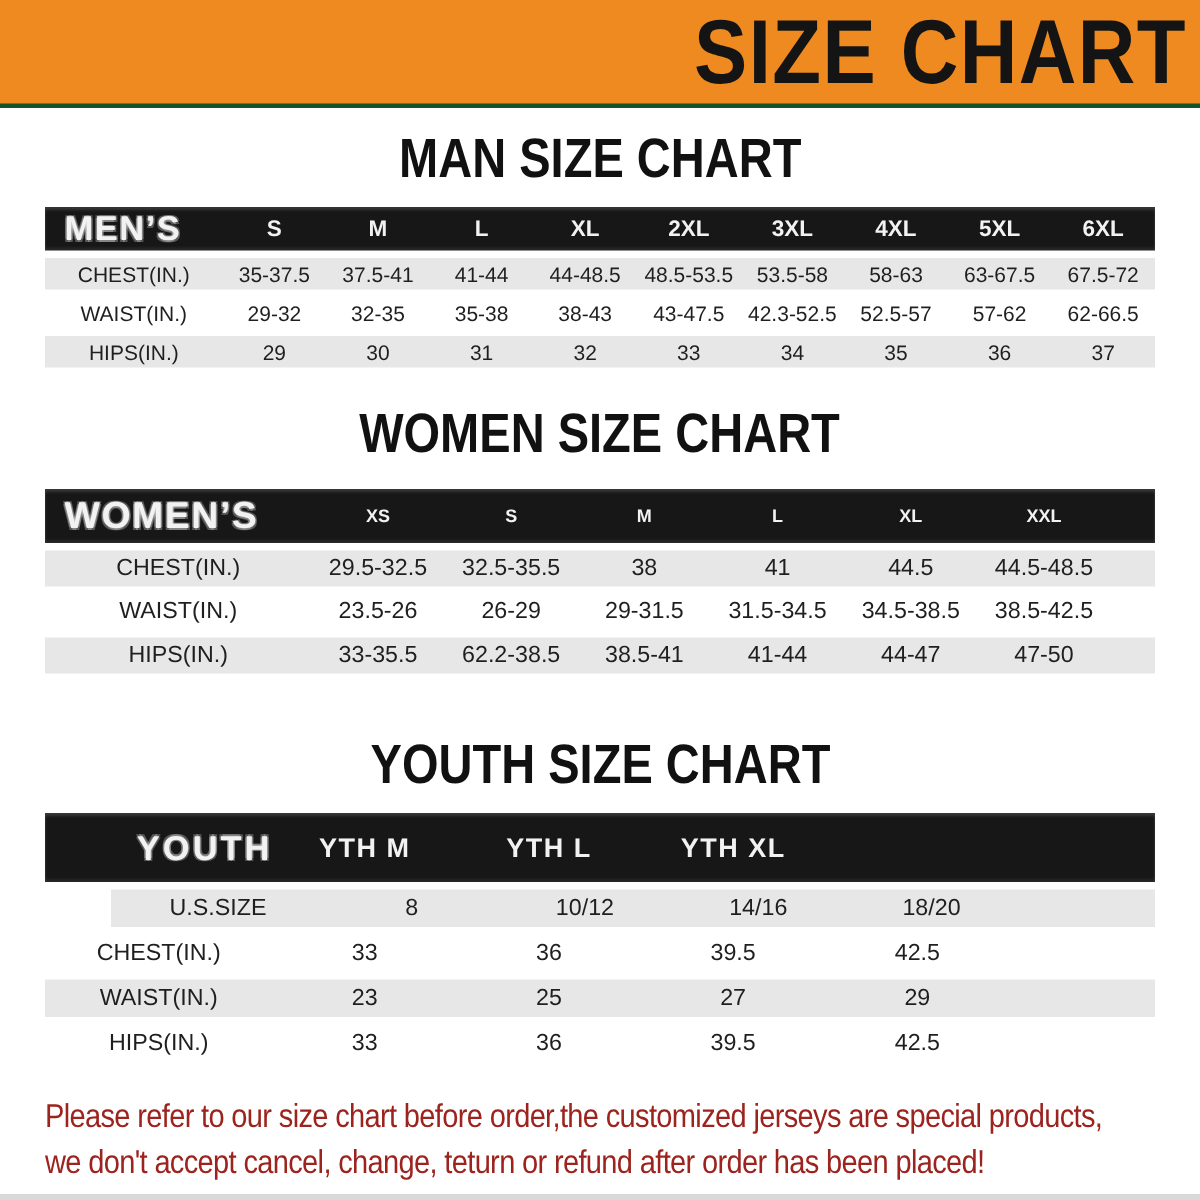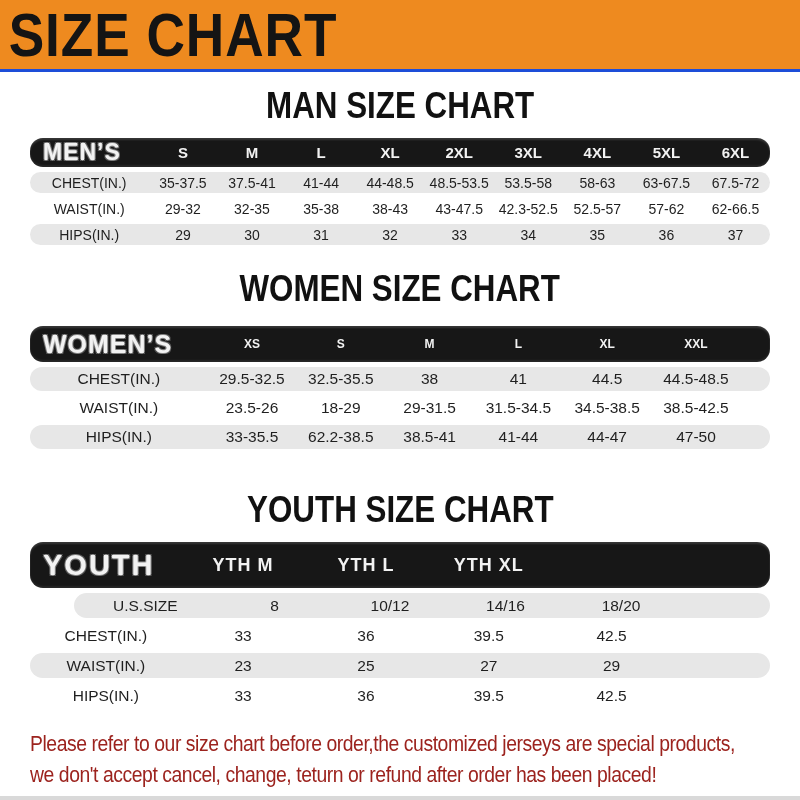--- a/index.html
+++ b/index.html
@@ -3,38 +3,38 @@
 <meta charset="utf-8">
 <style>
   html,body{margin:0;padding:0;}
   body{
     width:800px;height:800px;position:relative;overflow:hidden;
     background:#ffffff;
     font-family:"Liberation Sans", sans-serif;
   }
   
   .banner{
-    height:69px;border-bottom:3px solid #1d4ed8;
+    height:69px;border-bottom:3px solid #14532d;
     background:var(--banner-bg,#ee8a1f);
-    display:flex;align-items:center;justify-content:flex-start;
+    display:flex;align-items:center;justify-content:flex-end;
   }
   .banner-title{
     font-size:56px;font-weight:800;color:#141414;
     letter-spacing:1px;display:inline-block;transform:scale(.95,1.08);
   }
   
   .section-heading{text-align:center;font-weight:800;color:#111;}
   .section-heading span{display:inline-block;font-size:33px;letter-spacing:0;transform:scale(.95,1.12);}
   .heading-man{margin-top:15px;}
   .heading-women{margin-top:25px;}
   .heading-youth{margin-top:42px;}
   
   .size-table{width:740px;margin:13px auto 0;}
   .heading-women + .size-table,.women-table{margin-top:18px;}
-  .trow{display:grid;align-items:center;border-radius:13px;}
+  .trow{display:grid;align-items:center;}
   .thead{
     background:var(--band-bg,#171717);color:#f2f2f2;
     box-shadow:inset 0 2px 2px rgba(255,255,255,.14), inset 0 -2px 2px rgba(255,255,255,.07);
   }
   .hlabel{
     font-weight:800;padding-left:13px;letter-spacing:1px;
     text-shadow:-1px -1px 0 rgba(255,255,255,.28),1px 1px 0 rgba(255,255,255,.28),
                 -1px 1px 0 rgba(255,255,255,.28),1px -1px 0 rgba(255,255,255,.28);
   }
   .hcell{text-align:center;font-weight:700;}
@@ -45,21 +45,21 @@
   
   .men-table   .thead{height:29px;}
   .men-table   .hlabel{font-size:23px;}
   .men-table   .hcell{font-size:15px;}
   .men-table   .drow{height:21px;font-size:14px;}
   .women-table .thead{height:36px;}
   .women-table .hlabel{font-size:25px;}
   .women-table .hcell{font-size:12px;}
   .women-table .drow{height:24px;font-size:15.5px;}
   .youth-table .thead{height:46px;}
-  .youth-table .hlabel{font-size:29px;letter-spacing:2px;}
+  .youth-table .hlabel{font-size:23px;letter-spacing:2px;text-align:right;}
   .youth-table .hcell{font-size:18px;letter-spacing:1px;}
   .youth-table .drow{height:25px;font-size:15.5px;}
   
   .footer-note{
     margin-top:20px;padding-left:30px;
     color:var(--footer-red,#9c231e);
     font-weight:500;
   }
   .footer-line{
     font-size:22px;line-height:31px;letter-spacing:-.5px;white-space:nowrap;
@@ -148,21 +148,21 @@
       <div class="dcell">32.5-35.5</div>
       <div class="dcell">38</div>
       <div class="dcell">41</div>
       <div class="dcell">44.5</div>
       <div class="dcell">44.5-48.5</div>
       <div class="dcell"></div>
     </div>
     <div class="trow drow white" style="grid-template-columns: 24% repeat(6, 12%) 1fr;">
       <div class="rlabel">WAIST(IN.)</div>
       <div class="dcell">23.5-26</div>
-      <div class="dcell">18-29</div>
+      <div class="dcell">26-29</div>
       <div class="dcell">29-31.5</div>
       <div class="dcell">31.5-34.5</div>
       <div class="dcell">34.5-38.5</div>
       <div class="dcell">38.5-42.5</div>
       <div class="dcell"></div>
     </div>
     <div class="trow drow gray" style="grid-template-columns: 24% repeat(6, 12%) 1fr;">
       <div class="rlabel">HIPS(IN.)</div>
       <div class="dcell">33-35.5</div>
       <div class="dcell">62.2-38.5</div>

